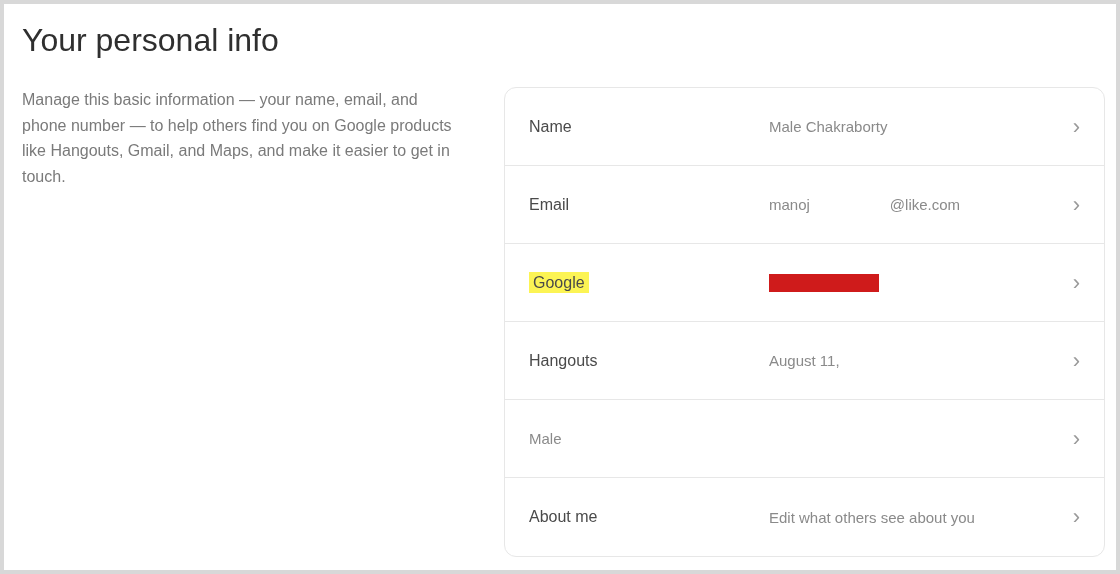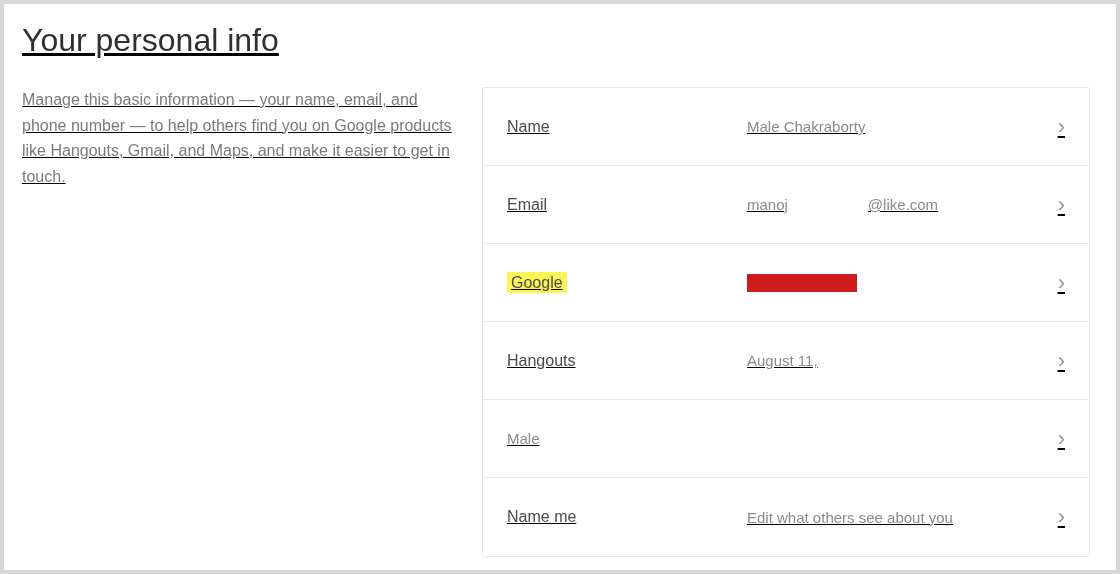--- a/index.html
+++ b/index.html
@@ -11,48 +11,47 @@
       font-family: Arial, Helvetica, sans-serif;
       background: #d8d8d8;
       width: 1120px;
       height: 574px;
       padding: 4px;
     }
     .panel {
       background: #ffffff;
       width: 100%;
       height: 100%;
-      padding: 12px 26px 0 18px;
+      padding: 12px 11px 0 18px;
       overflow: hidden;
-      text-decoration: underline;
     }
     .title {
       font-size: 32px;
       font-weight: 400;
       color: #2f2f2f;
       margin-bottom: 28px;
       margin-top: 6px;
     }
     .content {
       display: flex;
-      gap: 20px;
+      gap: 42px;
     }
     .left {
       width: 440px;
       flex-shrink: 0;
     }
     .description {
       color: #7a7a7a;
       font-size: 16px;
       line-height: 1.6;
     }
     .right {
       flex: 1;
       border: 1px solid #e7e7e7;
-      border-radius: 2px;
+      border-radius: 12px;
     }
     .row {
       display: flex;
       align-items: center;
       border-bottom: 1px solid #e7e7e7;
       padding: 0 24px;
       height: 78px;
       cursor: pointer;
     }
     .row:last-child {
@@ -141,20 +140,20 @@
         <div class="row-value">August 11,</div>
         <div class="row-chevron">›</div>
       </div>
 
       <div class="row">
         <div class="row-value">Male</div>
         <div class="row-chevron">›</div>
       </div>
 
       <div class="row">
-        <div class="row-label">Name me</div>
+        <div class="row-label">About me</div>
         <div class="row-value">Edit what others see about you</div>
         <div class="row-chevron">›</div>
       </div>
 
     </div>
   </div>
 </div>
 
 </body></html>

